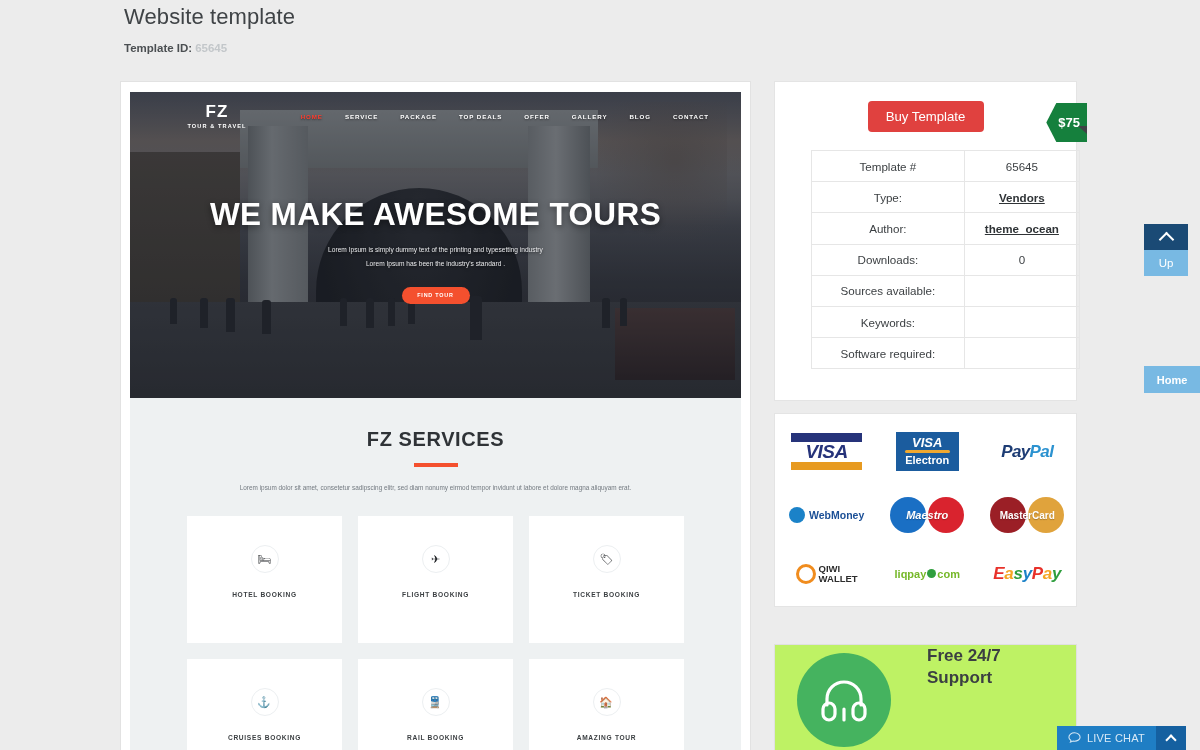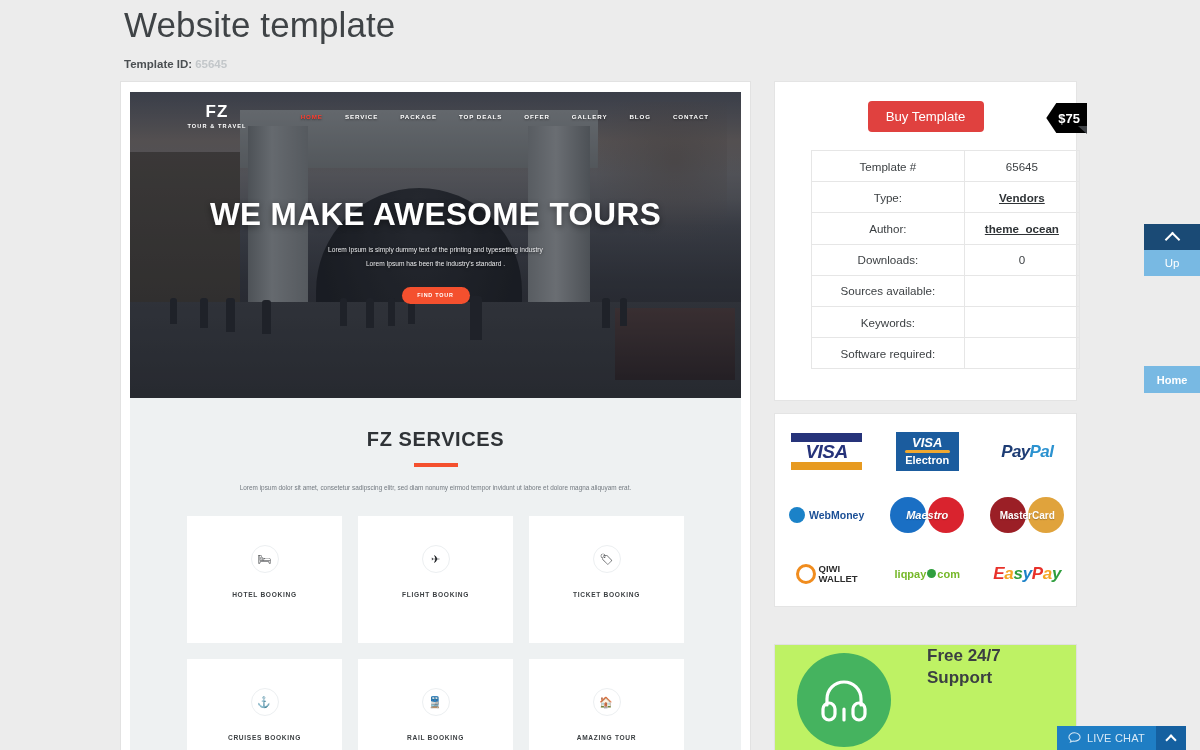--- a/index.html
+++ b/index.html
@@ -6,21 +6,21 @@
   html, body {
     width: 1200px; height: 750px;
     background: #ececec;
     font-family: "Liberation Sans", sans-serif;
     overflow: hidden;
   }
 
   
   .page-head { position: absolute; left: 124px; top: 0; width: 960px; }
   .page-title {
-    font-size: 35px; font-weight: 400; color: #3f4346;
+    font-size: 22px; font-weight: 400; color: #3f4346;
     letter-spacing: .1px; line-height: 1.2; padding-top: 4px;
   }
   .tid-row { margin-top: 12px; font-size: 11.5px; color: #4b4f52; font-weight: 700; }
   .tid-val { color: #c3c7ca; font-weight: 700; margin-left: 3px; }
 
   
   .preview-panel {
     position: absolute; left: 121px; top: 82px;
     width: 629px; height: 720px;
     background: #fff; padding: 10px 9px 0 9px;
@@ -105,22 +105,22 @@
   .rc { position: absolute; left: 775px; width: 301px; }
   .card-box { background: #fff; box-shadow: 0 0 0 1px #e4e4e4; }
 
   .box-buy { top: 82px; height: 318px; padding: 19px 16px 0; }
   .buy-row { position: relative; display: flex; justify-content: center; }
   .buy-btn {
     background: #e0413f; color: #fff; border: none; border-radius: 4px;
     width: 116px; height: 31px; font-size: 13.2px; font-family: inherit; cursor: pointer;
   }
   .price-tag {
-    position: absolute; right: -27px; top: 2px; height: 30px; padding: 0 7px 0 12px;
-    background: #000000; color: #fff; font-size: 13px; font-weight: 700;
+    position: absolute; right: -27px; top: 2px; height: 39px; padding: 0 7px 0 12px;
+    background: #15803d; color: #fff; font-size: 13px; font-weight: 700;
     display: flex; align-items: center; justify-content: center;
     clip-path: polygon(10px 0, 100% 0, 100% 100%, 10px 100%, 0 50%);
   }
   .price-fold {
     position: absolute; right: -27px; top: 25px; width: 9px; height: 8px;
     background: #3f4246; clip-path: polygon(100% 0, 100% 100%, 0 0);
   }
 
   table.meta { width: 100%; border-collapse: collapse; margin-top: 18px; margin-left: 20px; }
   table.meta td {
@@ -171,21 +171,21 @@
     top: 645px; height: 105px; background: #bef264; box-shadow: 0 0 0 1px #e0e0e0;
     display: flex; padding-left: 22px; gap: 36px;
   }
   .sup-circle {
     width: 94px; height: 94px; border-radius: 50%; background: #45b35f; flex: 0 0 auto;
     display: flex; align-items: center; justify-content: center; margin-top: 8px;
   }
   .sup-text { font-size: 17px; font-weight: 700; color: #3b3f42; line-height: 1.3; }
 
   
-  .up-widget { position: absolute; left: 1144px; top: 224px; width: 56px; }
+  .up-widget { position: absolute; left: 1144px; top: 224px; width: 44px; }
   .up-top { height: 26px; background: #1a4a75; display: flex; align-items: center; justify-content: center; }
   .up-lbl { height: 26px; background: #78b9e3; color: #fff; font-size: 11.5px;
             display: flex; align-items: center; justify-content: center; }
   .home-widget {
     position: absolute; left: 1144px; top: 366px; width: 56px; height: 27px;
     background: #78b9e3; color: #fff; font-size: 11px; font-weight: 700;
     display: flex; align-items: center; justify-content: center;
   }
   .chat-bar { position: absolute; left: 1057px; top: 726px; height: 24px; display: flex; }
   .chat-main {

